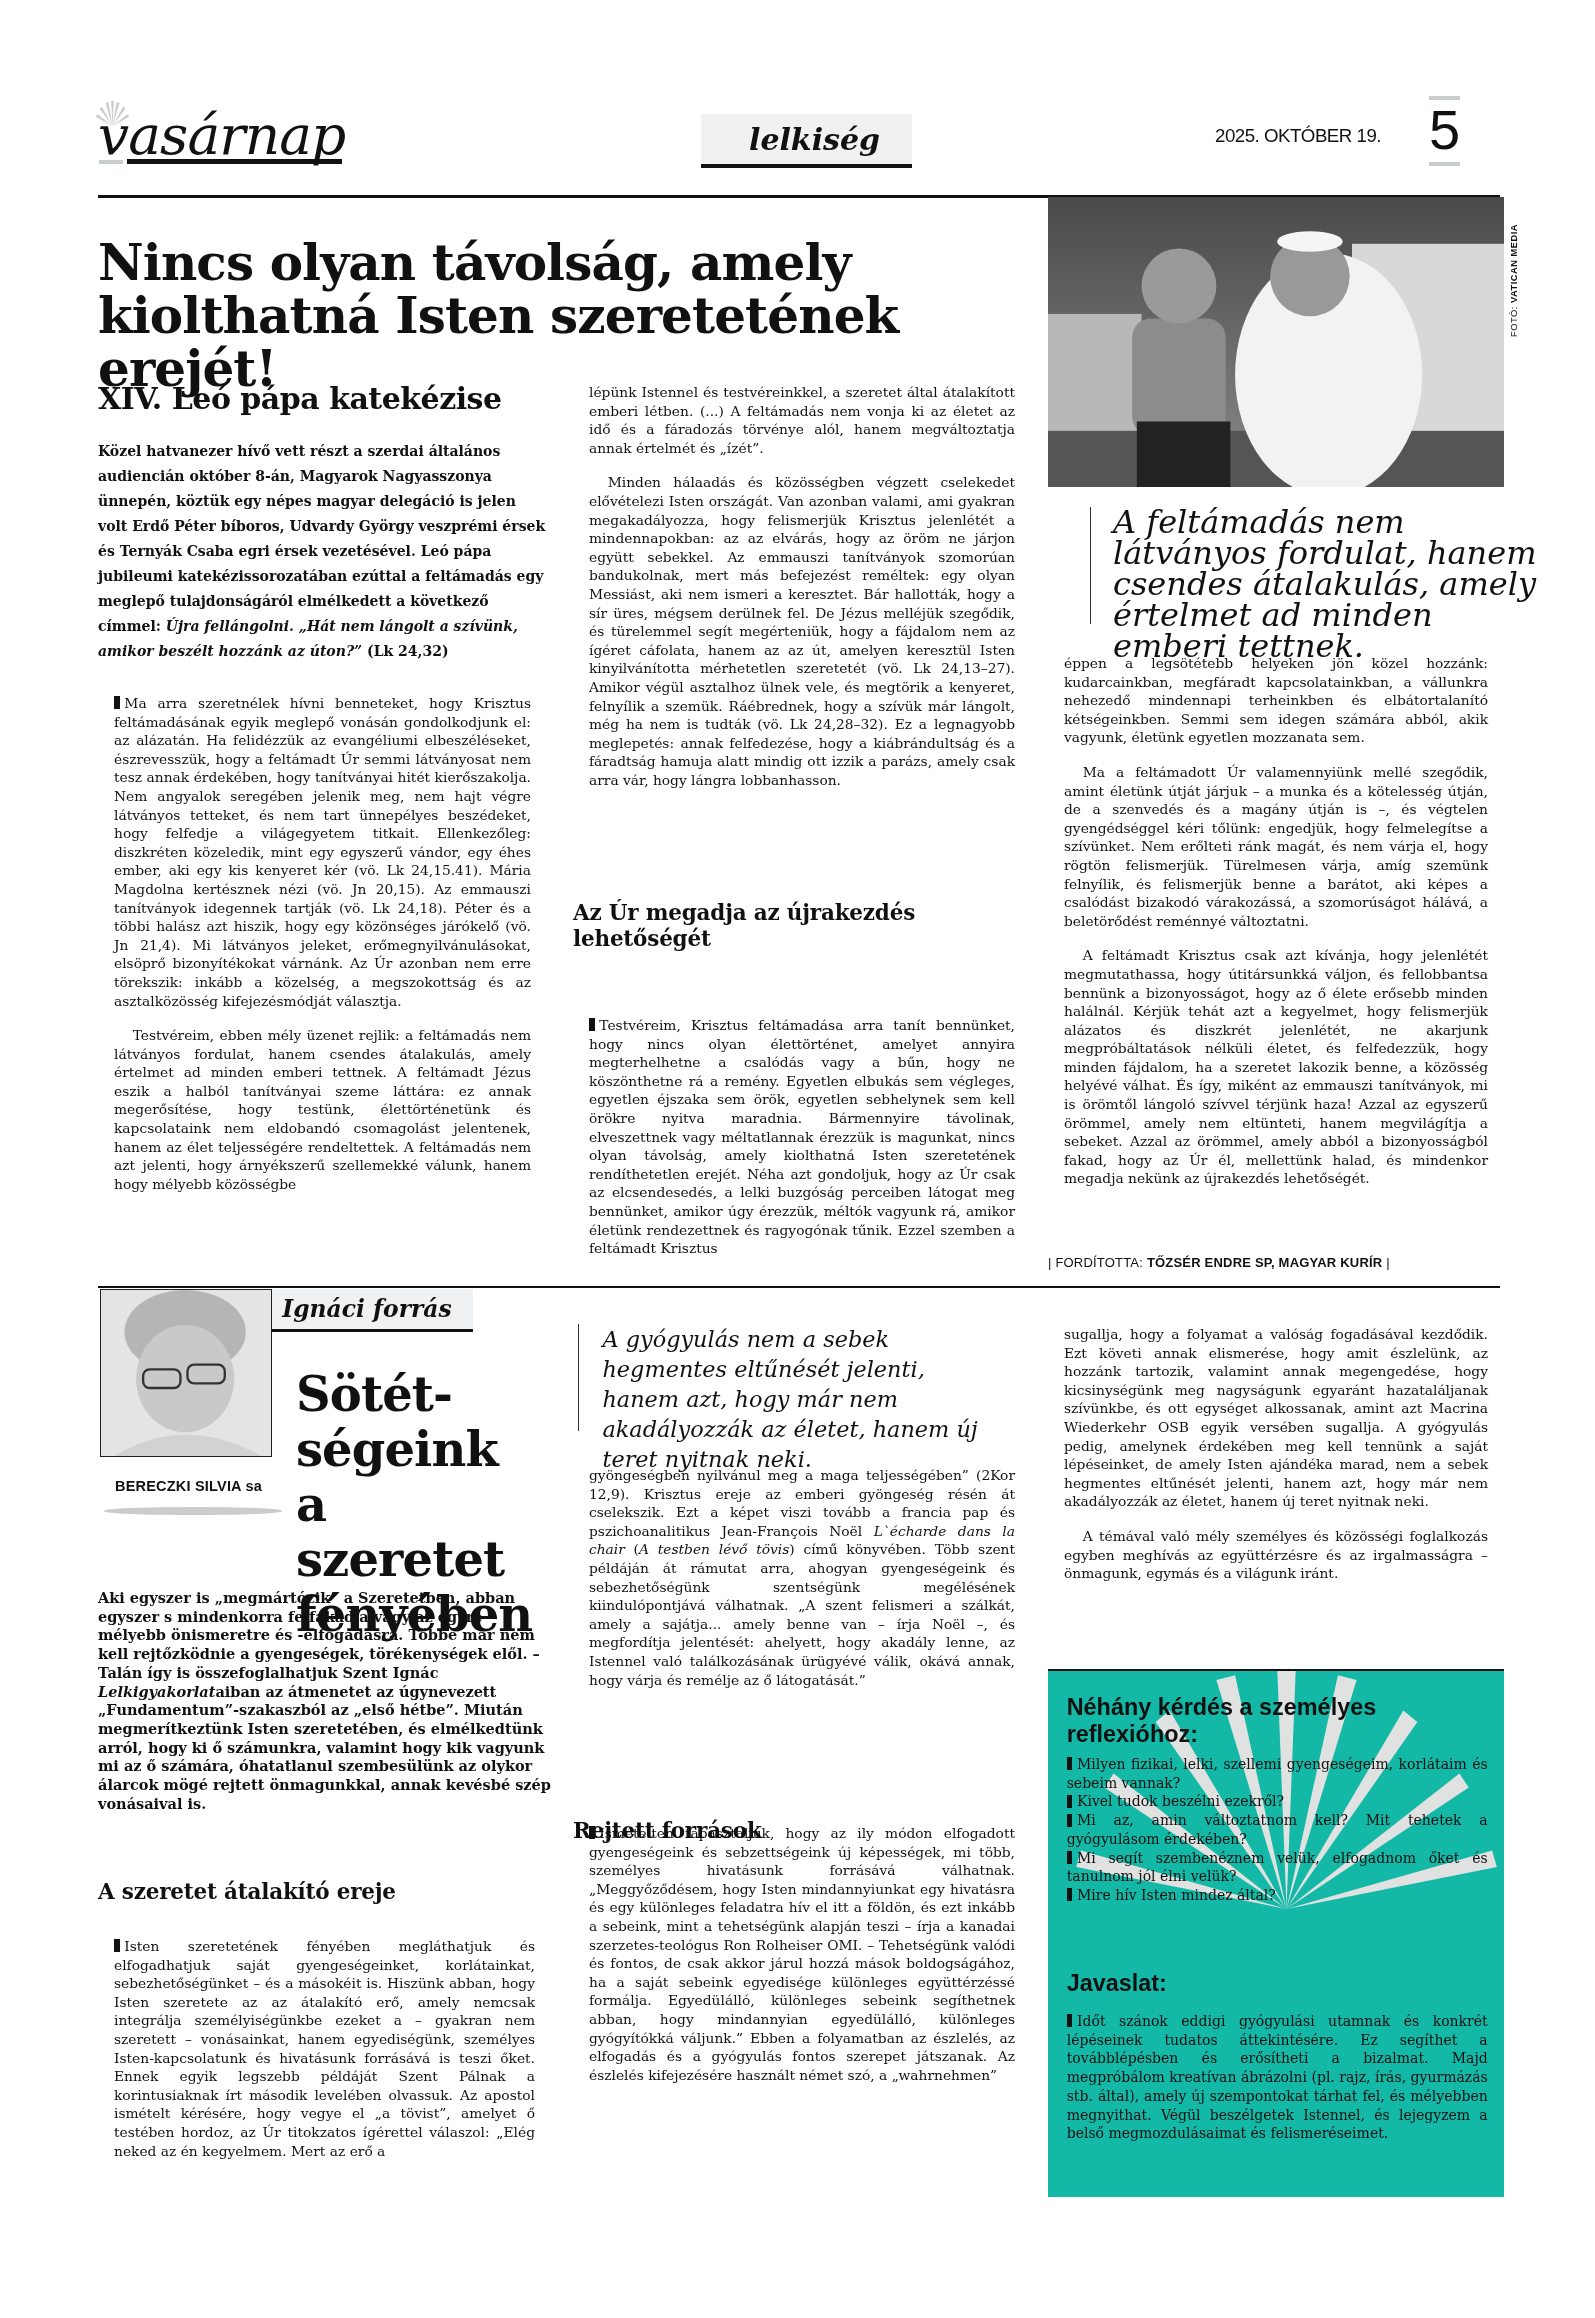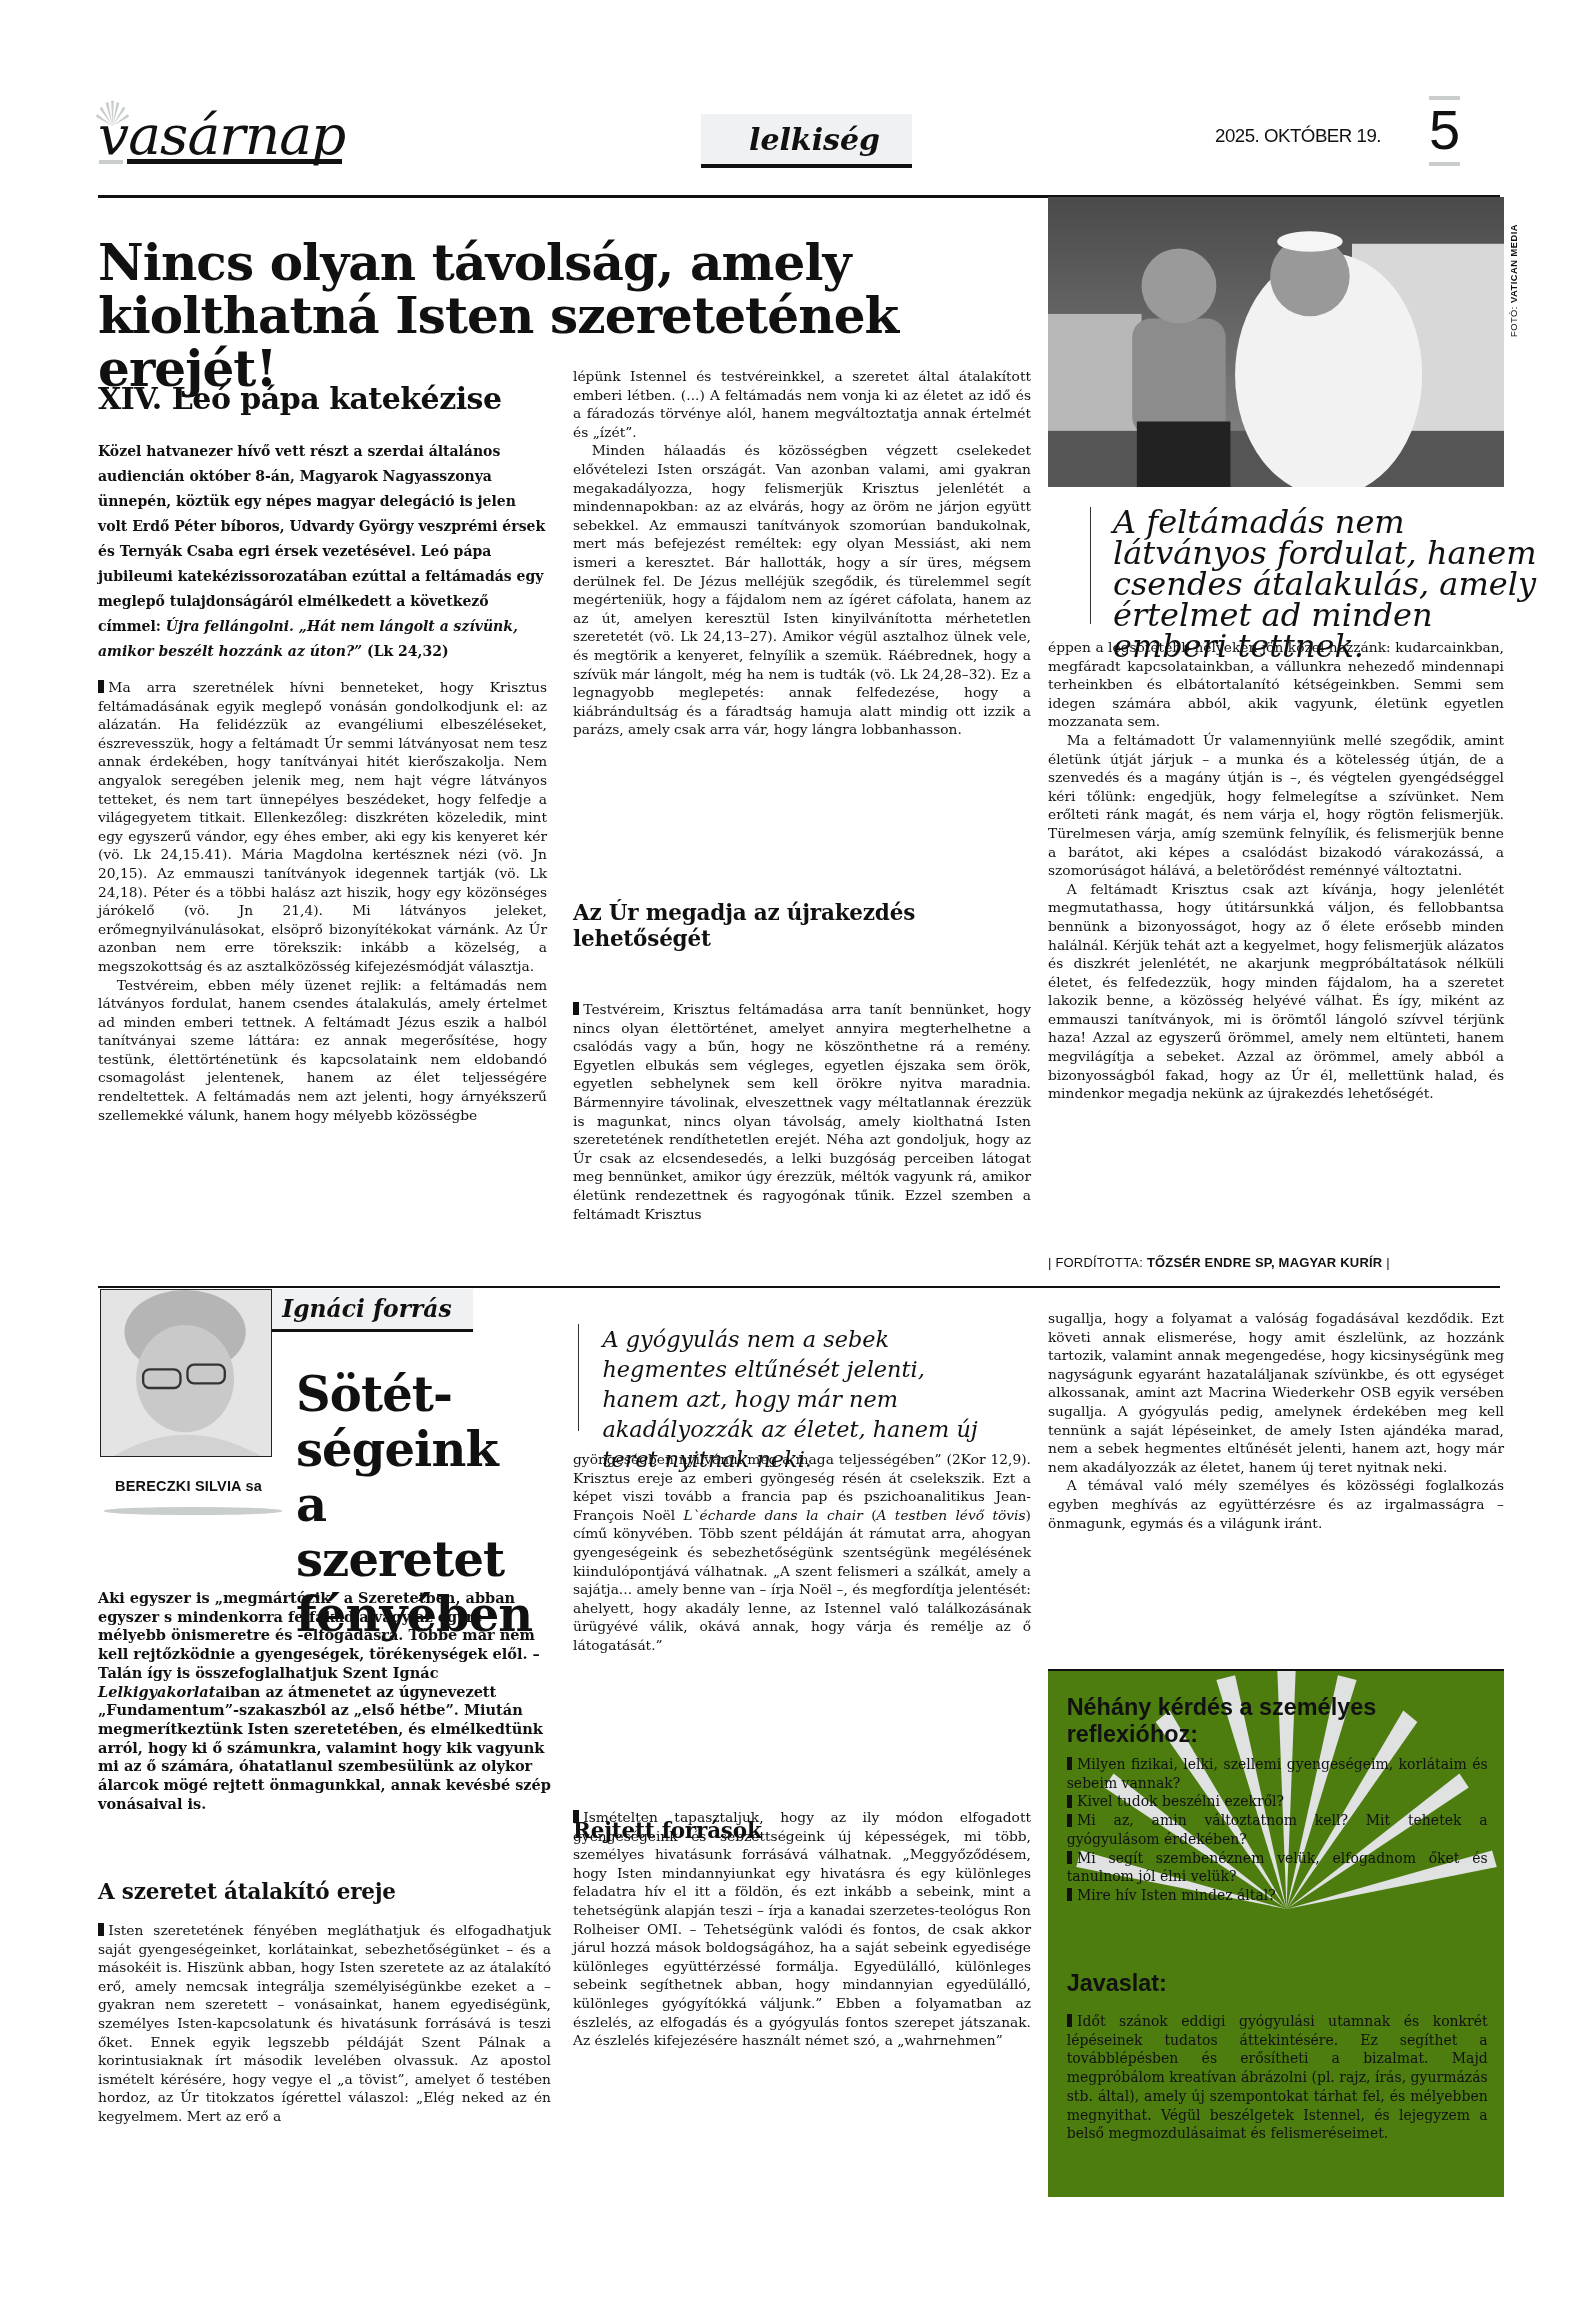--- a/index.html
+++ b/index.html
@@ -25,21 +25,21 @@
   .rule-top { left: 98px; top: 195px; width: 1402px; height: 2.8px; background: #111; }
 
   
   .headline { left: 98px; top: 236px; width: 935px; font-family: "DejaVu Serif", serif; font-weight: bold; font-size: 50px; line-height: 53px; letter-spacing: -0.9px; }
   .subhead { left: 98px; top: 381px; font-family: "DejaVu Serif", serif; font-weight: bold; font-size: 30px; letter-spacing: -0.5px; }
 
   .lead { left: 98px; top: 439px; width: 449px; font-family: "DejaVu Serif", serif; font-weight: bold; font-size: 14px; line-height: 25px; }
   .lead i { font-style: italic; }
 
   .col { position: absolute; font-family: "DejaVu Serif", serif; font-size: 13.8px; line-height: 18.6px; text-align: justify; hyphens: auto; }
-  .col p { margin: 0; }
+  .col p { margin: 16px; }
   .col p.indent { text-indent: 18.7px; }
   .col .sq { display: inline-block; width: 5.6px; height: 13px; background: #111; margin-right: 4.7px; vertical-align: -1.4px; }
 
   .c1 { left: 98px; top: 678px; width: 449px; }
   .c2 { left: 573px; top: 367px; width: 458px; }
   .c2b { left: 573px; top: 1000px; width: 458px; }
   .c3 { left: 1048px; top: 638px; width: 456px; }
 
   .h3 { position: absolute; font-family: "DejaVu Serif", serif; font-weight: bold; font-size: 21.5px; line-height: 26px; letter-spacing: -0.2px; }
   .h3a { left: 573px; top: 900px; width: 421px; }
@@ -71,21 +71,21 @@
   .c4 { left: 98px; top: 1921px; width: 453px; }
 
   .pullquote2 { left: 578px; top: 1324px; width: 421px; height: 107px; border-left: 1.9px solid #333; padding-left: 23.4px; font-family: "DejaVu Serif", serif; font-style: italic; font-size: 22.4px; line-height: 30px; }
 
   .c5 { left: 573px; top: 1450px; width: 458px; }
   .h3c { left: 573px; top: 1818px; width: 421px; }
   .c5b { left: 573px; top: 1808px; width: 458px; }
 
   .c6 { left: 1048px; top: 1309px; width: 456px; }
 
-  .qbox { left: 1048px; top: 1669px; width: 456px; height: 528px; background: #4d7c0f; border-top: 2.3px solid #111; overflow: hidden; }
+  .qbox { left: 1048px; top: 1669px; width: 456px; height: 528px; background: #14b8a6; border-top: 2.3px solid #111; overflow: hidden; }
   .qbox-sun { position: absolute; left: 28px; top: -4.7px; width: 421px; height: 243px; }
   .qbox-title { position: absolute; left: 18.7px; top: 23.4px; font-family: "Liberation Sans", sans-serif; font-weight: bold; font-size: 23.4px; line-height: 27px; }
   .qbox-list { position: absolute; left: 18.7px; top: 84px; width: 421px; font-family: "DejaVu Serif", serif; font-size: 14px; line-height: 18.7px; }
   .qbox-list li { list-style: none; text-align: justify; }
   .qbox-list .sq { display: inline-block; width: 5.6px; height: 13px; background: #111; margin-right: 4.7px; vertical-align: -1.4px; }
   .qbox-title2 { position: absolute; left: 18.7px; top: 299px; font-family: "Liberation Sans", sans-serif; font-weight: bold; font-size: 23.4px; }
   .qbox-text { position: absolute; left: 18.7px; top: 341px; width: 421px; font-family: "DejaVu Serif", serif; font-size: 14px; line-height: 18.7px; text-align: justify; }
   .qbox-text .sq { display: inline-block; width: 5.6px; height: 13px; background: #111; margin-right: 4.7px; vertical-align: -1.4px; }
 </style>
 </head>

